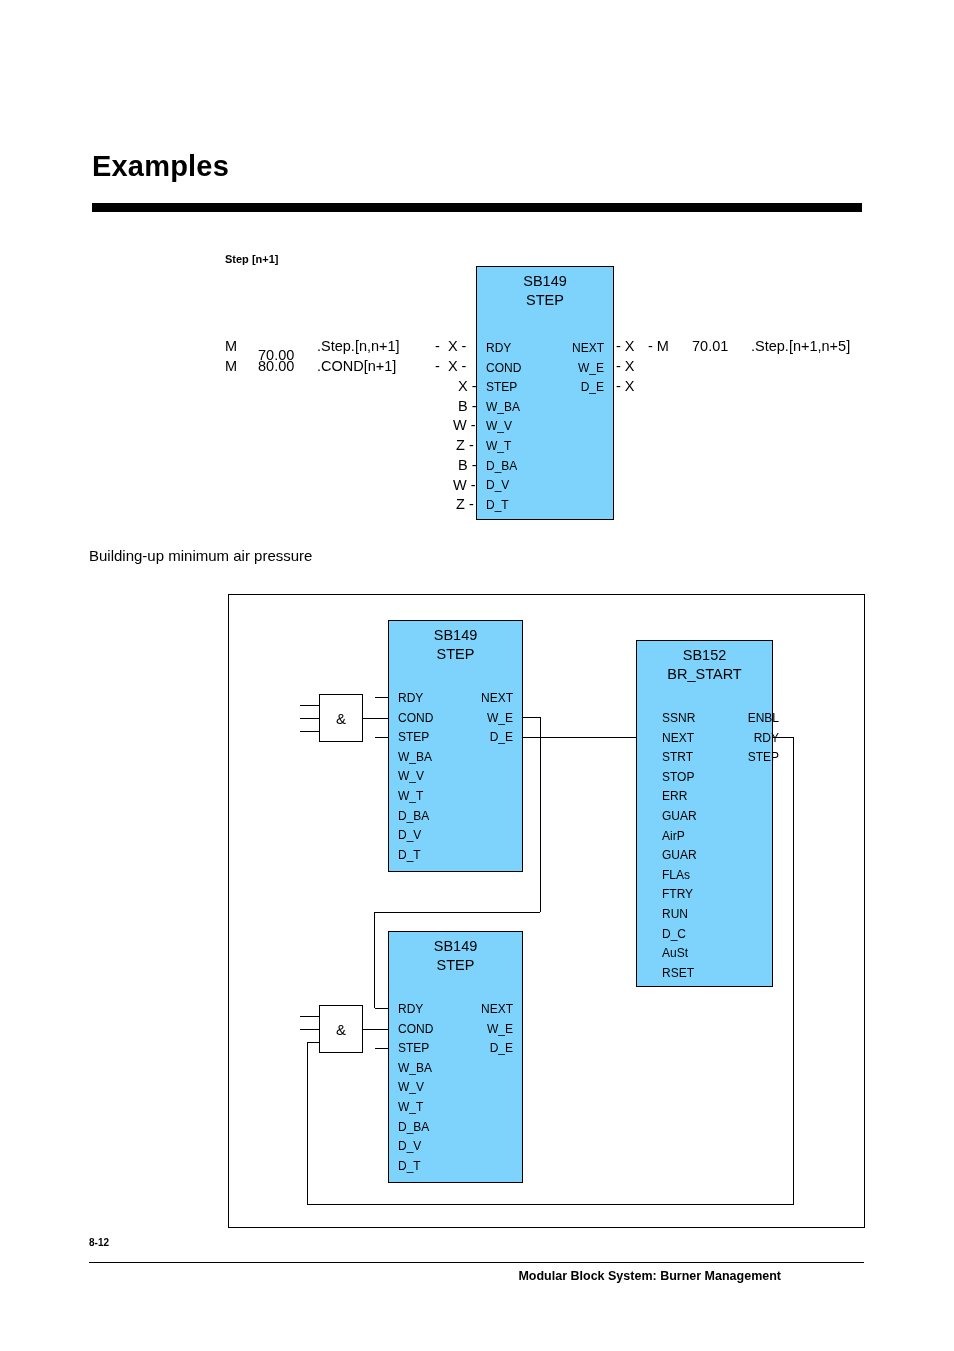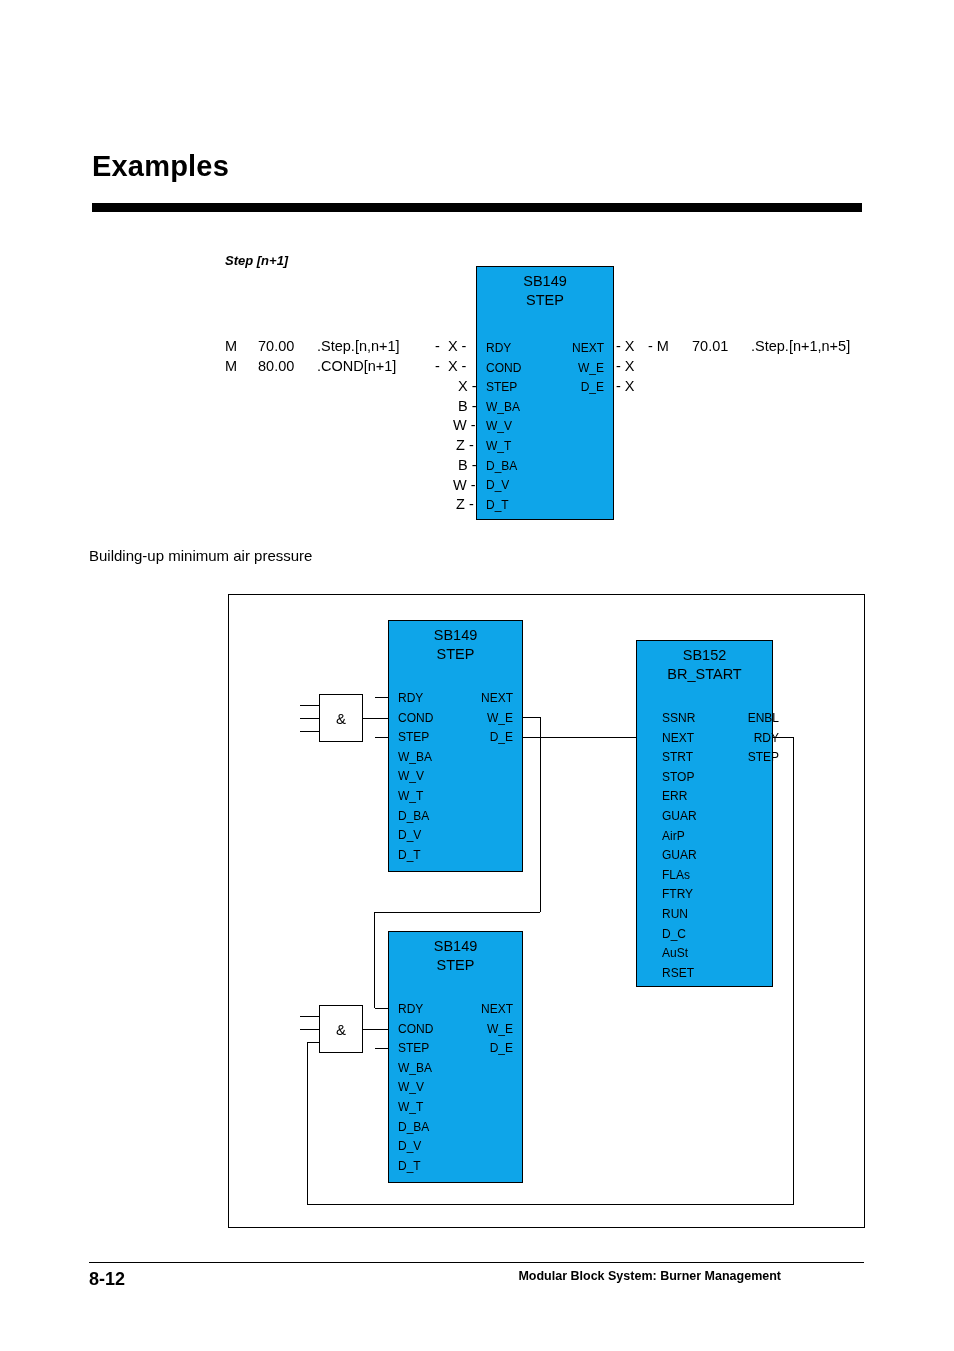--- a/index.html
+++ b/index.html
@@ -38,37 +38,36 @@
     width: 770px;
     height: 9px;
     background: #000000;
   }
 
   
   .subhead {
     position: absolute;
     left: 225px;
     top: 253px;
-    font-size: 13px;
+    font-size: 11px;
     font-weight: bold;
-    font-style: italic;
   }
 
   .caption {
     position: absolute;
     left: 89px;
     top: 547px;
     font-size: 15px;
   }
 
   
   .block {
     position: absolute;
     border: 1px solid #000000;
-    background: #0ea5e9;
+    background: #7dd3fc;
     box-sizing: border-box;
   }
   .block-head {
     text-align: center;
     font-size: 14.5px;
     line-height: 19px;
     padding-top: 5px;
   }
   .pin-row {
     position: relative;
@@ -130,22 +129,22 @@
     position: absolute;
     left: 89px;
     top: 1262px;
     width: 775px;
     height: 1px;
     background: #000000;
   }
   .footer-left {
     position: absolute;
     left: 89px;
-    top: 1269px;
-    font-size: 18px;
+    top: 1237px;
+    font-size: 10px;
     font-weight: bold;
   }
   .footer-right {
     position: absolute;
     right: 90px;
     top: 1269px;
     font-size: 12.5px;
     font-weight: bold;
   }
 </style>
@@ -153,21 +152,21 @@
 <body>
 
 <div class="page">
 
   <div class="title">Examples</div>
   <div class="title-rule"></div>
 
   <div class="subhead">Step [n+1]</div>
 
   <div class="txt" style="left:225px; top:337px;">M</div>
-  <div class="txt" style="left:258px; top:337px;">70.00</div>
+  <div class="txt" style="left:258px; top:346px;">70.00</div>
   <div class="txt" style="left:317px; top:337px;">.Step.[n,n+1]</div>
   <div class="txt" style="left:435px; top:337px;">-  X -</div>
 
   <div class="txt" style="left:225px; top:357px;">M</div>
   <div class="txt" style="left:258px; top:357px;">80.00</div>
   <div class="txt" style="left:317px; top:357px;">.COND[n+1]</div>
   <div class="txt" style="left:435px; top:357px;">-  X -</div>
 
   <div class="txt" style="left:458px; top:377px;">X -</div>
   <div class="txt" style="left:458px; top:397px;">B -</div>

